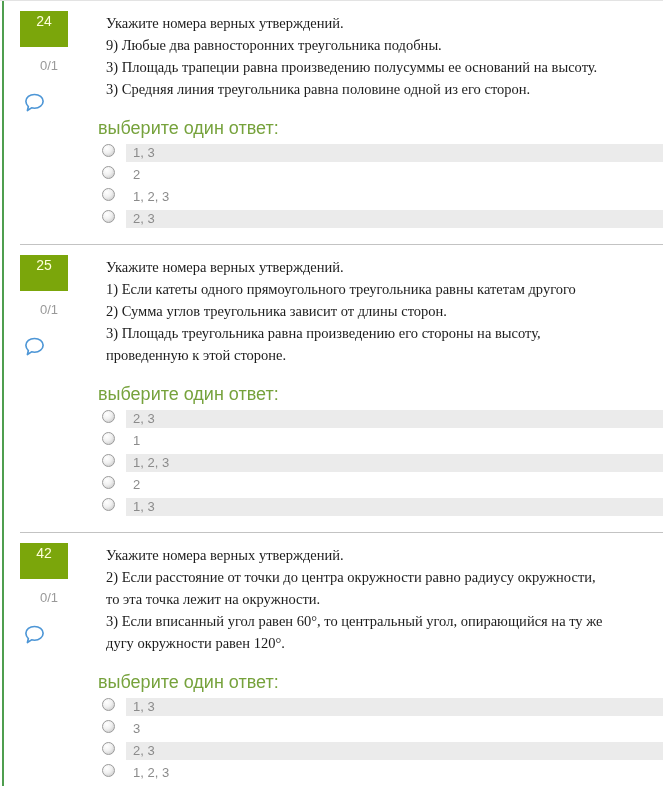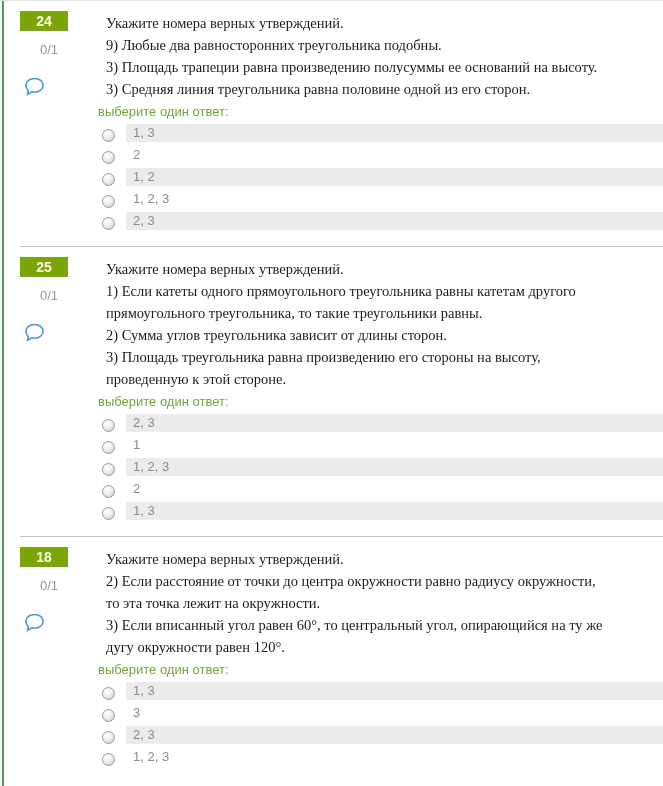--- a/index.html
+++ b/index.html
@@ -16,40 +16,40 @@
     border-top: 1px solid #e3e3e3;
     box-sizing: border-box;
   }
   .green-edge {
     position: absolute; left: 2px; top: 0; bottom: 0; width: 2px;
     background: var(--left_border, #4f9e4f);
   }
   .que { display: flex; padding: 10px 0 12px 0; }
   .info { flex: 0 0 68px; box-sizing: border-box; padding-left: 20px; }
   .qno {
-    width: 48px; height: 20px;
+    width: 48px; height: 36px;
     background: var(--badge_bg, #7ba60b);
     color: var(--badge_text, #ffffd9);
-    font-size: 14px; font-weight: bold;
+    font-size: 14px; font-weight: normal;
     text-align: center; line-height: 20px;
   }
   .grade { margin: 11px 0 0 20px; color: var(--grade_text, #999999); font-size: 13px; }
   .flagbtn { margin: 18px 0 0 3px; width: 24px; height: 24px; cursor: pointer; }
   .flagbtn svg { display: block; }
   .content { flex: 1; min-width: 0; padding-top: 1px; }
   .qline {
     font-family: "Liberation Serif", "DejaVu Serif", serif;
     font-size: 14.5px; line-height: 22px;
     color: var(--question_text, #1c1c1c);
     white-space: nowrap;
     margin-left: 38px;
   }
-  .prompt { margin: 4px 0 5px 30px; font-size: 13px; color: var(--accent_green, #76a23c); }
+  .prompt { margin: 18px 0 5px 30px; font-size: 18px; color: var(--accent_green, #76a23c); }
   .answers { margin-left: 34px; }
-  .opt { display: flex; align-items: flex-end; margin-bottom: 4px; cursor: pointer; }
+  .opt { display: flex; align-items: flex-start; margin-bottom: 4px; cursor: pointer; }
   .radio {
     flex: none; width: 13px; height: 13px; box-sizing: border-box;
     border-radius: 50%;
     border: 1px solid #9b9b9b;
     background: radial-gradient(circle at 35% 30%, #ffffff 0%, #f0f0f0 45%, #d2d2d2 80%, #bfbfbf 100%);
     margin-right: 11px;
   }
   .opt-label {
     flex: 1; font-size: 13px; line-height: 13px;
     color: var(--option_text, #8b8b8b);
@@ -86,24 +86,20 @@
   <div class="opt shaded">
     <span class="radio"></span>
     <span class="opt-label">1, 3</span>
   </div>
 
   <div class="opt">
     <span class="radio"></span>
     <span class="opt-label">2</span>
   </div>
 
-  <div class="opt shaded">
-    <span class="radio"></span>
-    <span class="opt-label">1, 2</span>
-  </div>
 
   <div class="opt">
     <span class="radio"></span>
     <span class="opt-label">1, 2, 3</span>
   </div>
 
   <div class="opt shaded">
     <span class="radio"></span>
     <span class="opt-label">2, 3</span>
   </div>
@@ -119,21 +115,20 @@
       <div class="flagbtn">
         <svg viewBox="0 0 24 24" width="23" height="23" fill="none" stroke="#4d96d6" stroke-width="1.7" stroke-linejoin="round">
           <path d="M12 3.6c5 0 9 3.2 9 7.2s-4 7.2-9 7.2c-1.1 0-2.1-.15-3.1-.43L4.6 20.4l1-4.2C4.1 14.9 3 13 3 10.8c0-4 4-7.2 9-7.2z"></path>
         </svg>
       </div>
     </div>
     <div class="content">
       <div class="qtext">
             <div class="qline">Укажите номера верных утверждений.</div>
             <div class="qline">1) Если катеты одного прямоугольного треугольника равны катетам другого</div>
-            <div class="qline">прямоугольного треугольника, то такие треугольники равны.</div>
             <div class="qline">2) Сумма углов треугольника зависит от длины сторон.</div>
             <div class="qline">3) Площадь треугольника равна произведению его стороны на высоту,</div>
             <div class="qline">проведенную к этой стороне.</div>
           </div>
       <div class="prompt">выберите один ответ:</div>
       <div class="answers">
   <div class="opt shaded">
     <span class="radio"></span>
     <span class="opt-label">2, 3</span>
   </div>
@@ -157,21 +152,21 @@
     <span class="radio"></span>
     <span class="opt-label">1, 3</span>
   </div>
 </div>
     </div>
   </div>
   <div class="divider"></div>
 
   <div class="que">
     <div class="info">
-      <div class="qno">18</div>
+      <div class="qno">42</div>
       <div class="grade">0/1</div>
       <div class="flagbtn">
         <svg viewBox="0 0 24 24" width="23" height="23" fill="none" stroke="#4d96d6" stroke-width="1.7" stroke-linejoin="round">
           <path d="M12 3.6c5 0 9 3.2 9 7.2s-4 7.2-9 7.2c-1.1 0-2.1-.15-3.1-.43L4.6 20.4l1-4.2C4.1 14.9 3 13 3 10.8c0-4 4-7.2 9-7.2z"></path>
         </svg>
       </div>
     </div>
     <div class="content">
       <div class="qtext">
             <div class="qline">Укажите номера верных утверждений.</div>

